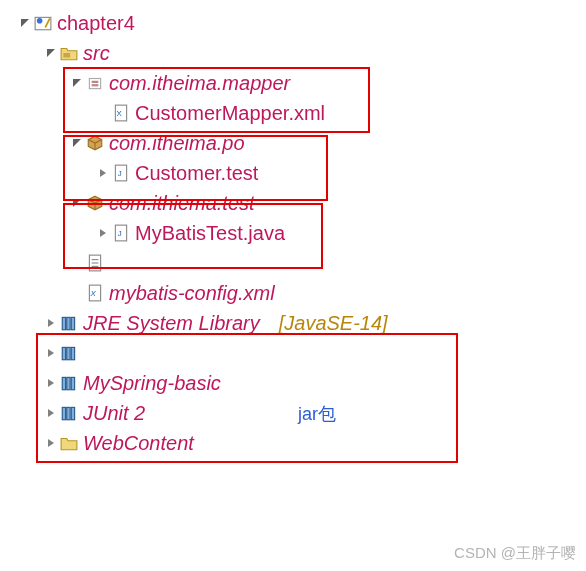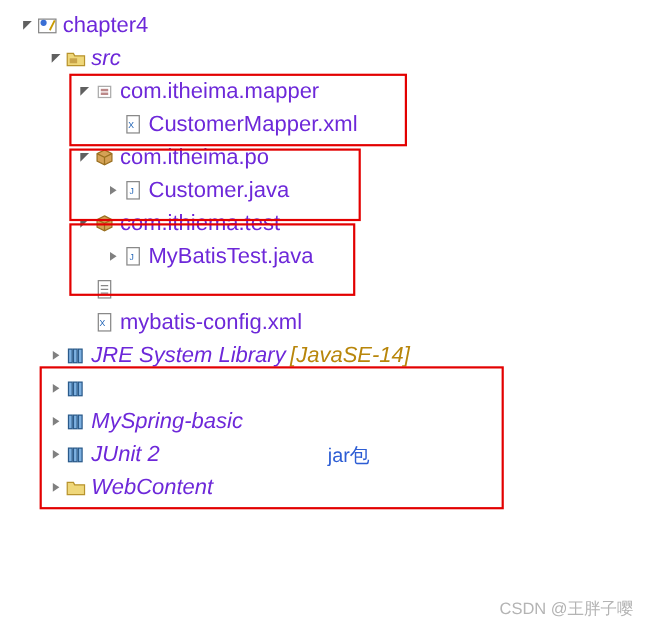--- a/index.html
+++ b/index.html
@@ -30,25 +30,25 @@
     .arrow svg { width: 10px; height: 10px; }
     .icon {
       width: 18px;
       height: 18px;
       display: inline-flex;
       align-items: center;
       justify-content: center;
       margin-right: 5px;
       flex-shrink: 0;
     }
-    .label { color: #6d28d9; }
-    .decorator { color: #b8860b; margin-left: 4px; text-align: center; }
+    .label { color: #be185d; }
+    .decorator { color: #b8860b; margin-left: 19px; text-align: center; }
     .indent-0 { padding-left: 0px; }
     .indent-1 { padding-left: 26px; font-style: italic; }
-    .indent-2 { padding-left: 52px; }
+    .indent-2 { padding-left: 52px; font-style: italic; }
     .indent-3 { padding-left: 78px; }
     .highlight-box {
       position: absolute;
       border: 2px solid #e30000;
       pointer-events: none;
     }
     .box1 { left: 63px; top: 67px; width: 307px; height: 66px; }
     .box2 { left: 63px; top: 135px; width: 265px; height: 66px; }
     .box3 { left: 63px; top: 203px; width: 260px; height: 66px; }
     .box4 { left: 36px; top: 333px; width: 422px; height: 130px; }
@@ -149,21 +149,21 @@
       <svg viewBox="0 0 10 10">
         <path d="M2 1 L8 5 L2 9 Z" fill="#808080"></path>
       </svg>
     </span>
   <span class="icon">
       <svg viewBox="0 0 16 16">
         <rect x="3" y="1" width="10" height="14" fill="#fff" stroke="#888"></rect>
         <text x="5" y="11" font-size="7" fill="#1a5fb4">J</text>
       </svg>
     </span>
-  <span class="label">Customer.java</span>
+  <span class="label">Customer.test</span>
 </div>
 
 <div class="tree-node indent-2">
   <span class="arrow">
       <svg viewBox="0 0 10 10">
         <path d="M1 1 L9 1 L1 9 Z" fill="#606060"></path>
       </svg>
     </span>
   <span class="icon">
       <svg viewBox="0 0 16 16">

